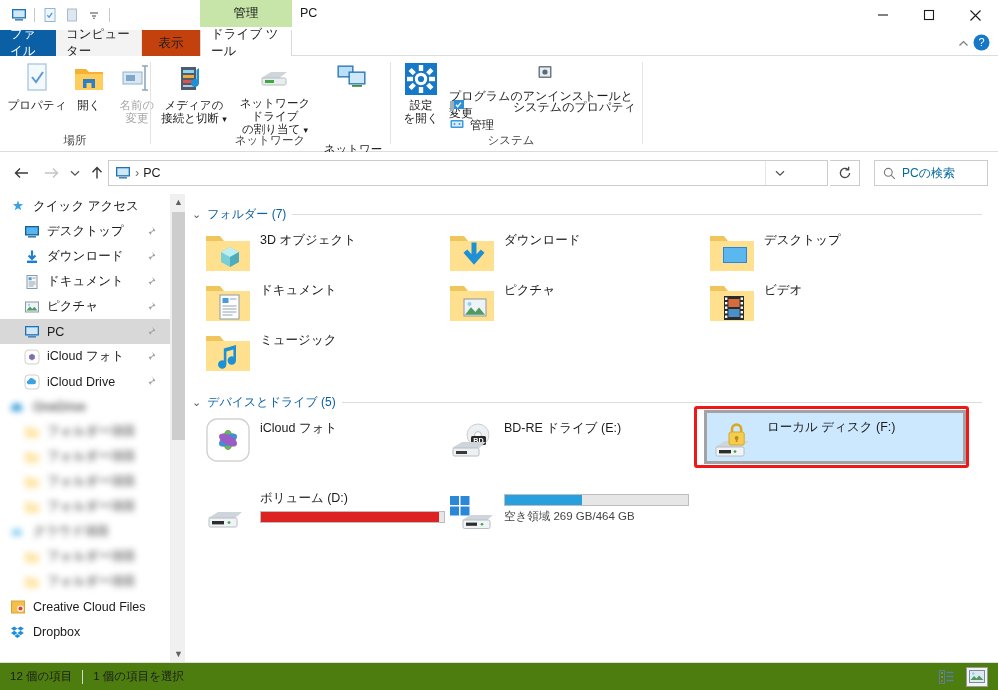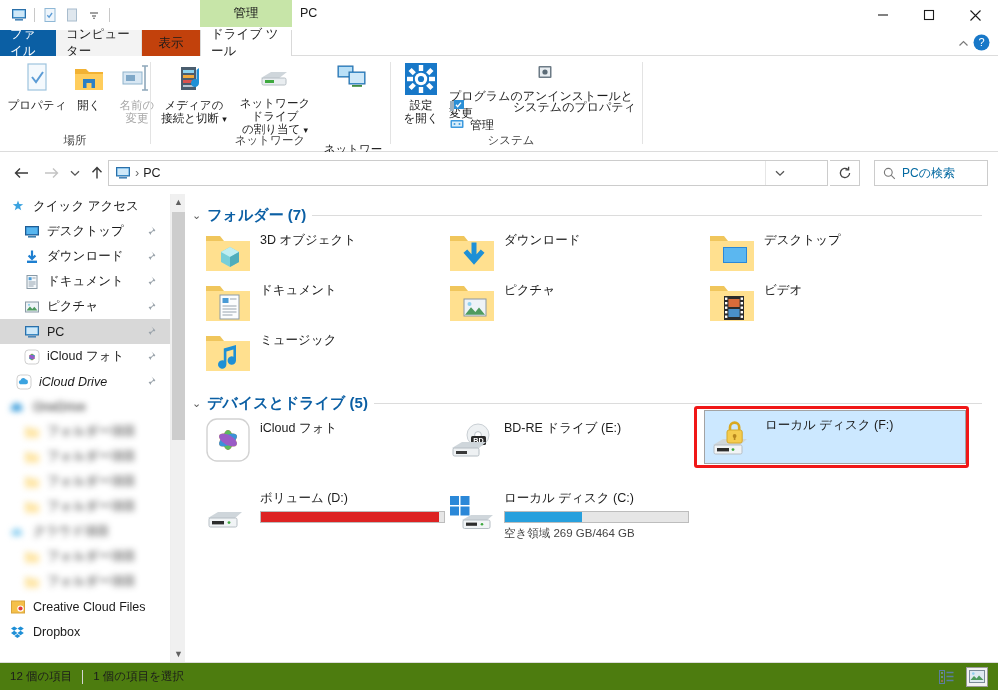--- a/index.html
+++ b/index.html
@@ -94,32 +94,32 @@
   }
   .navitem .nic { width: 20px; display: flex; align-items: center; justify-content: center; margin-right: 5px; }
   .navitem.sel { background: #d8d8d8; }
   .navitem .pin { position: absolute; right: 10px; top: 6px; }
   .navitem.blur { filter: blur(3.2px); }
 
   .filepane { position: absolute; left: 186px; top: 0; width: 812px; height: 468px; background: #fff; }
 
   .grouphdr { position: absolute; display: flex; align-items: center; gap: 6px; }
   .grouphdr .chev { color: #5b5b5b; font-size: 11px; }
-  .grouphdr .gtxt { font-size: 15px; color: #0b5fa4; white-space: nowrap; font-weight: bold; }
+  .grouphdr .gtxt { font-size: 12px; color: #0b5fa4; white-space: nowrap; }
   .grouphdr .gline { height: 1px; background: #dcdcdc; }
 
   .tile { position: absolute; display: flex; align-items: flex-start; }
   .tile .tic { width: 48px; height: 48px; display: flex; align-items: center; justify-content: center; flex: 0 0 48px; }
   .tile .tbody { margin-left: 8px; padding-top: 4px; }
   .tile .tname { font-size: 12.5px; color: #1b1b1b; white-space: nowrap; }
   .bar { width: 185px; height: 12px; background: #e6e6e6; border: 1px solid #bdbdbd; margin-top: 4px; }
   .bar > i { display: block; height: 100%; }
   .tfree { font-size: 11.5px; color: #444; margin-top: 3px; white-space: nowrap; }
 
-  .tile.selected { background: #cce8ff; border: 1px solid #a3a3a3; }
+  .tile.selected { background: #cce8ff; border: 3px solid #a3a3a3; }
   .redbox { position: absolute; border: 3px solid #f01717; border-radius: 3px; pointer-events: none; }
 
   
   .statusbar {
     position: absolute; bottom: 0; left: 0; width: 998px; height: 28px;
     border-top: 1px solid #dcdcdc; background: #4d7c0f; display: flex; align-items: center;
   }
   .st-item { font-size: 11.5px; color: #1b1b1b; padding: 0 10px; }
   .st-sep { width: 1px; height: 14px; background: #d5d5d5; }
   .st-views { position: absolute; right: 10px; display: flex; gap: 8px; align-items: center; }
@@ -496,21 +496,21 @@
                 <ellipse rx="1.6" ry="3.2" fill="#3b8fd6" transform="rotate(240)"></ellipse>
                 <ellipse rx="1.6" ry="3.2" fill="#9a5bc4" transform="rotate(300)"></ellipse>
               </g>
             </svg>
           </span>
           <span>iCloud フォト</span>
           <span class="pin"><svg width="13" height="13" viewBox="0 0 16 16">
               <path d="M5.5 1.8l4.8 4.8-1.3 1.3-1.4-.5-2.6 2.6-.1 2.2-.9-.9-2-2 .9-.9 2.2-.1 2.6-2.6-.5-1.4z" fill="#9aa3ab"></path>
             </svg></span>
         </div>
-        <div class="navitem" style="padding-left: 14px; font-style: italic;">
+        <div class="navitem" style="padding-left: 22px;">
           <span class="nic">
             <svg width="16" height="16" viewBox="0 0 16 16">
               <rect x="1" y="1" width="14" height="14" rx="3.4" fill="#fff" stroke="#cfcfcf"></rect>
               <path d="M4.2 10.2a2 2 0 0 1 .4-3.9 2.8 2.8 0 0 1 5.3-.7 2.1 2.1 0 0 1 2 2.2 2.1 2.1 0 0 1-2 2.4z" fill="#3ba3e0"></path>
             </svg>
           </span>
           <span>iCloud Drive</span>
           <span class="pin"><svg width="13" height="13" viewBox="0 0 16 16">
               <path d="M5.5 1.8l4.8 4.8-1.3 1.3-1.4-.5-2.6 2.6-.1 2.2-.9-.9-2-2 .9-.9 2.2-.1 2.6-2.6-.5-1.4z" fill="#9aa3ab"></path>
             </svg></span>
@@ -815,21 +815,20 @@
                   <rect x="0" y="10.5" width="9" height="9" fill="#2b88d8"></rect>
                   <rect x="10.5" y="10.5" width="9" height="9" fill="#2b88d8"></rect>
                 </g>
                 <path d="M14 34l9-5h22l-7 6H16z" fill="#cfd6db"></path>
                 <rect x="15" y="34" width="27" height="8.5" rx="1.6" fill="#f1f4f6" stroke="#b6bec4"></rect>
                 <rect x="18" y="36.6" width="11" height="3.2" fill="#2d2d2d"></rect>
                 <circle cx="34" cy="38.2" r="1.3" fill="#3fa93f"></circle>
               </svg>
             </div>
             <div class="tbody">
-              <div class="tname">ローカル ディスク (C:)</div>
               <div class="bar">
                 <i style="width:42%;background:#27a0dd;"></i>
               </div>
               <div class="tfree">空き領域 269 GB/464 GB</div>
             </div>
           </div>
         </div>
 
       <div class="redbox" style="left:508px; top:212px; width:275px; height:62px;"></div>
     </div>

